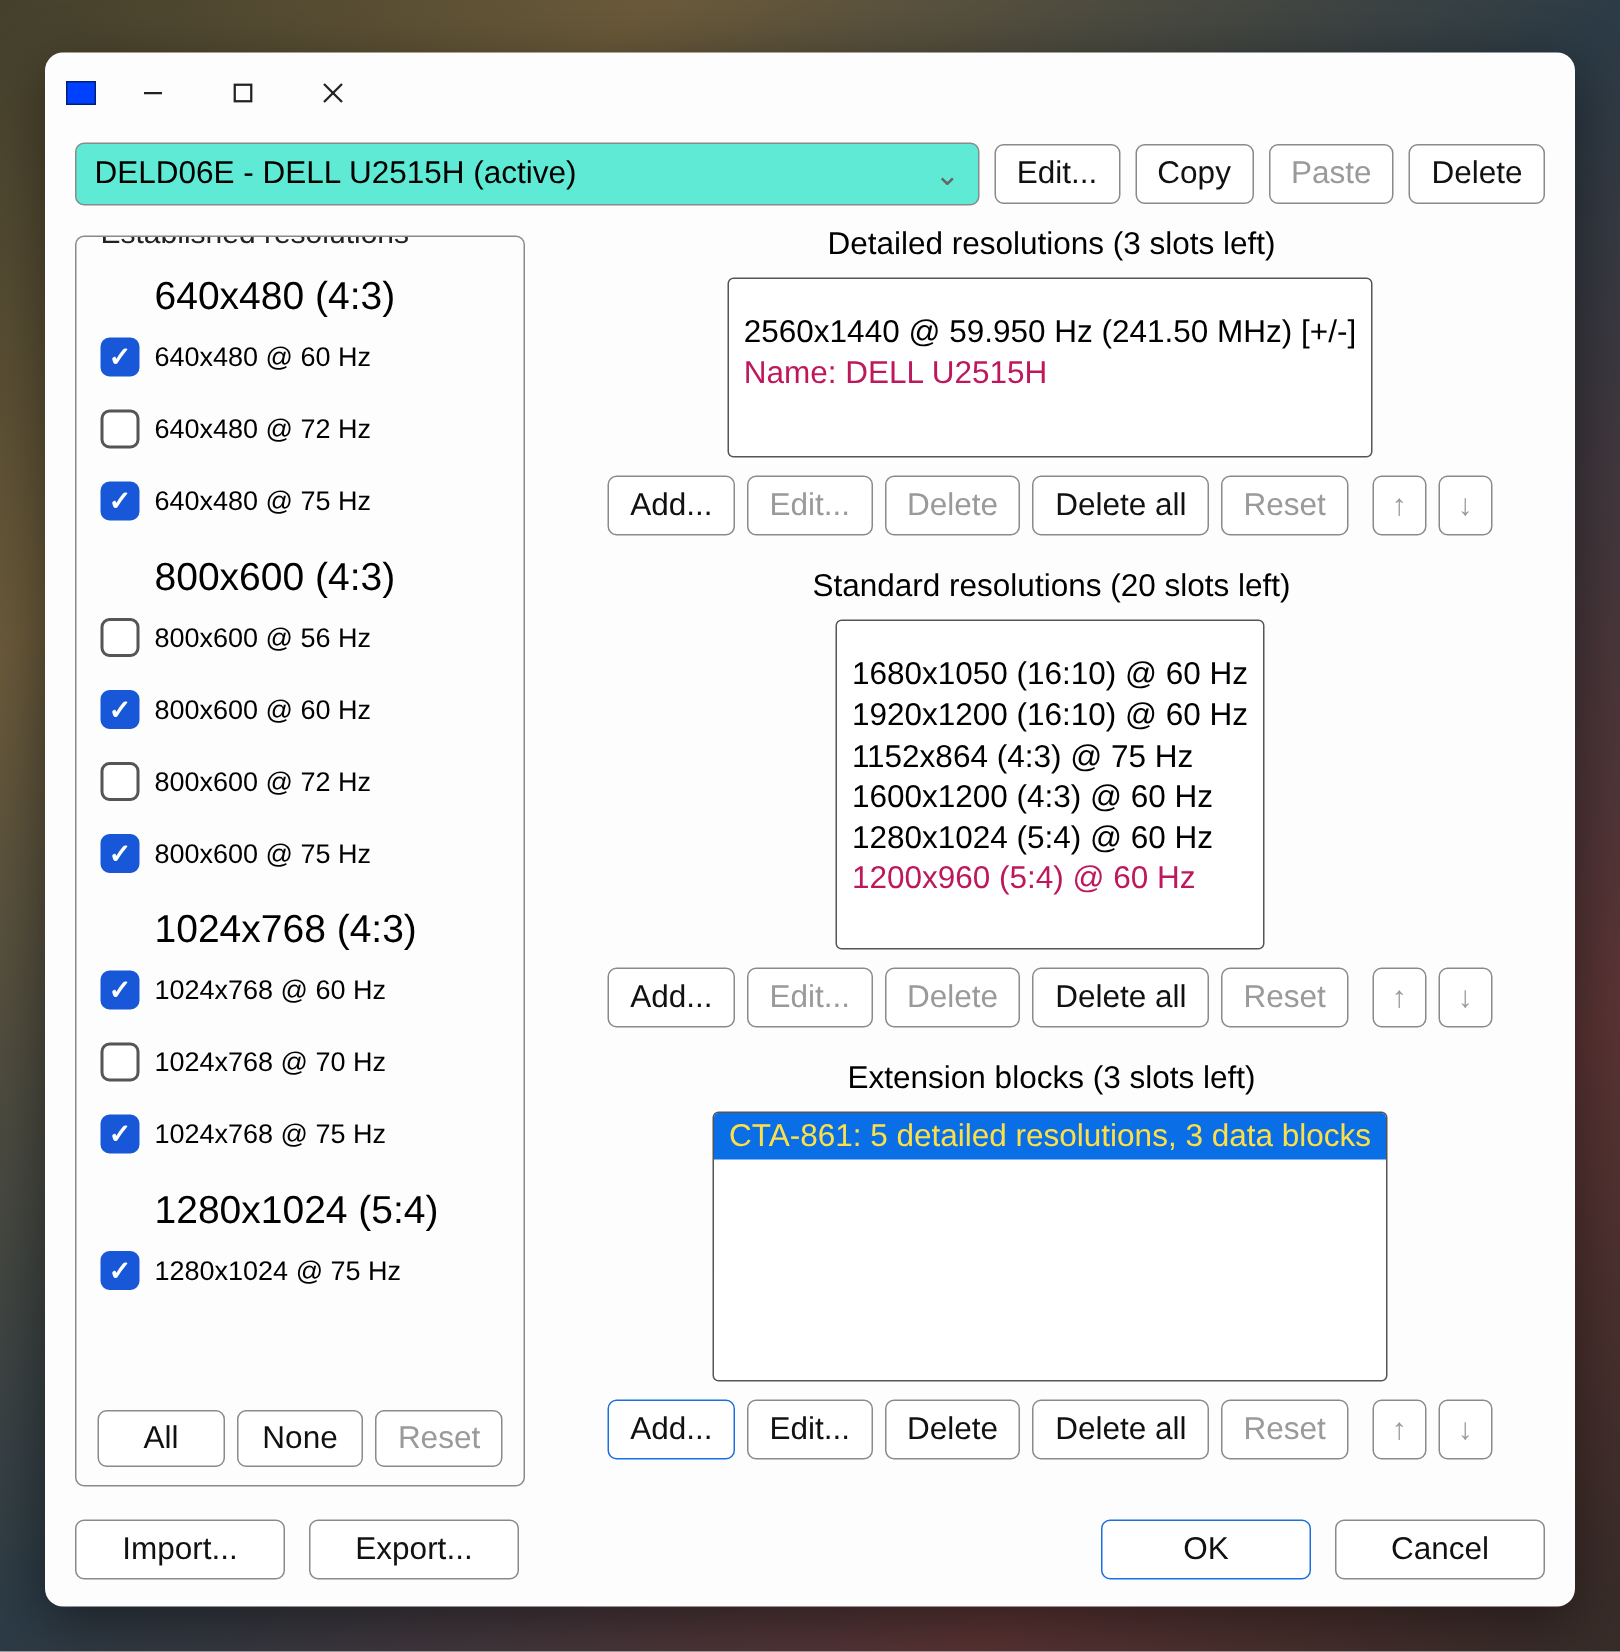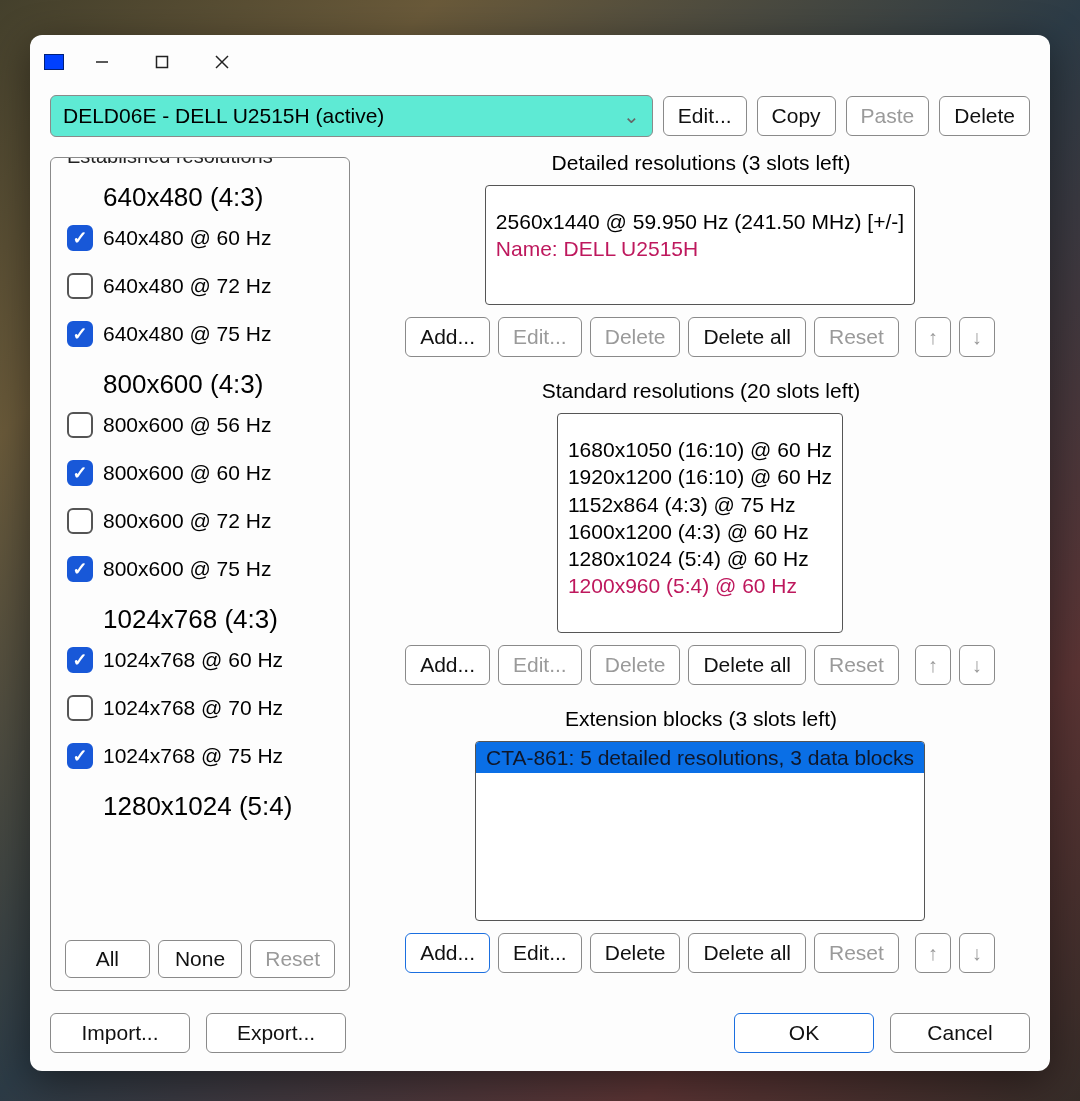--- a/index.html
+++ b/index.html
@@ -68,21 +68,21 @@
     position:relative; padding:14px 12px 10px 12px;
     margin-top:10px;
   }
   .group-title {
     position:absolute; top:-13px; left:10px; background:#fdfdfd;
     padding:0 6px; font-size:20px; color:#222;
   }
   .res-header { font-weight:400; font-size:26px; margin:10px 0 12px 40px; }
   .cb-row {
     display:flex; align-items:center; gap:10px;
-    margin:0 0 22px 4px; font-size:21px;
+    margin:0 0 22px 4px; font-size:18px;
   }
   .cb {
     width:26px; height:26px; border-radius:6px;
     border:2px solid #555; background:#fff;
     display:flex; align-items:center; justify-content:center;
   }
   .cb.checked { background:#1858d8; border-color:#1858d8; }
   .cb.checked::after { content:"✓"; color:#fff; font-size:18px; font-weight:bold; line-height:1; }
 
   .left-btns { display:flex; gap:8px; margin-top:auto; padding:2px; }
@@ -90,21 +90,21 @@
 
   
   .right-col { flex:1; display:flex; flex-direction:column; gap:8px;align-items:center; }
   .section-label { font-size:21px; margin:4px 0 2px 2px; }
   .list-box {
     border:1.5px solid #555; border-radius:4px;
     background:#fff; padding:22px 10px; overflow-y:hidden;
   }
   .list-line { font-size:21px; line-height:1.3; white-space:nowrap; }
   .list-line.muted { color:#be185d; }
-  .list-line.sel { background:#0a6fe6; color:#0f172a; margin:0 -10px; padding:2px 10px; }
+  .list-line.sel { background:#0a6fe6; color:#fde047; margin:0 -10px; padding:2px 10px; }
   .btn-row { display:flex; gap:8px; align-items:center; margin:4px 0 10px 0; }
   .btn-row .spacer { flex:1; }
   .icon-btn {
     border:1.5px solid #8a8a8a; border-radius:6px;
     width:36px; height:40px; display:flex; align-items:center; justify-content:center;
     background:#fff; color:#9a9a9a; font-size:20px;
   }
 
   .footer {
     display:flex; gap:16px; padding:14px 20px 18px 20px; align-items:center;
@@ -192,20 +192,24 @@
             </div>
             <div class="cb-row">
               <div class="cb"></div>
               <span>1024x768 @ 70 Hz</span>
             </div>
             <div class="cb-row">
               <div class="cb checked"></div>
               <span>1024x768 @ 75 Hz</span>
             </div>
             <div class="res-header">1280x1024 (5:4)</div>
+            <div class="cb-row">
+              <div class="cb checked"></div>
+              <span>1280x1024 @ 75 Hz</span>
+            </div>
           </div>
         <div class="left-btns">
           <div class="btn">All</div>
           <div class="btn">None</div>
           <div class="btn disabled">Reset</div>
         </div>
       </div>
     </div>
 
     <div class="right-col">

